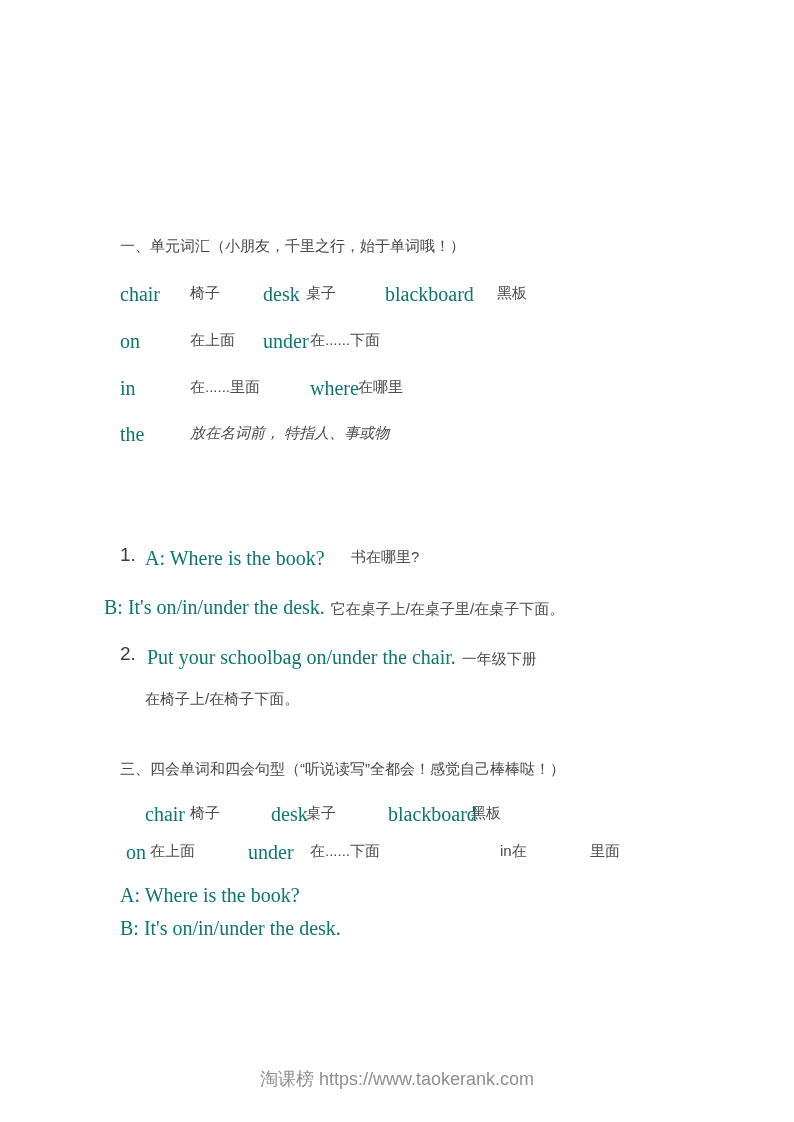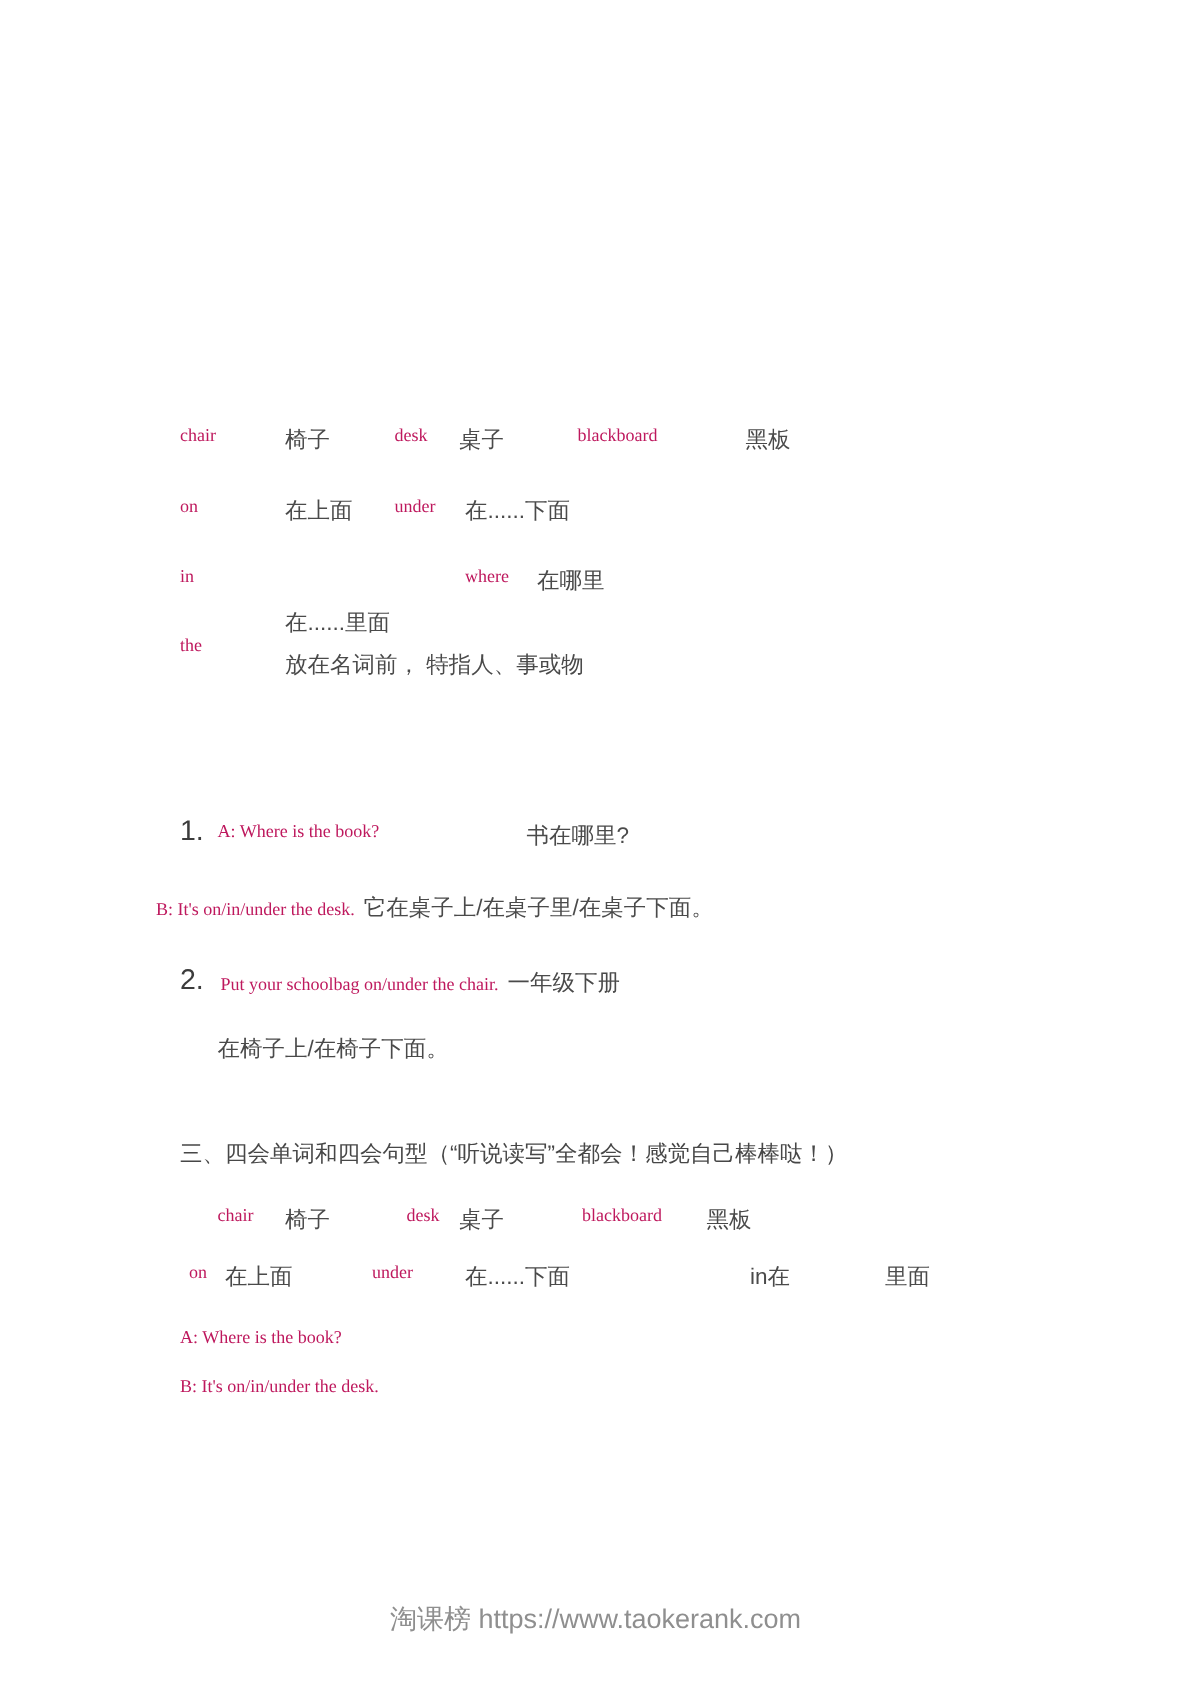--- a/index.html
+++ b/index.html
@@ -32,22 +32,22 @@
   .heading-cn {
     font-size: 15px;
     color: #474747;
   }
   .cn {
     font-size: 15px;
     color: #4a4a4a;
   }
   .en {
     font-family: "Liberation Serif", "DejaVu Serif", serif;
-    font-size: 12px;
-    color: #be185d;
+    font-size: 20px;
+    color: #0f766e;
   }
   .list-num {
     font-size: 19px;
     color: #3c3c3c;
   }
   .inline-gap { display: inline-block; width: 6px; }
   .footer {
     left: 0;
     width: 794px;
     text-align: center;
@@ -55,47 +55,48 @@
     color: #8f8f8f;
   }
 </style>
 </head>
 <body>
 
 <div class="page">
 
 
 
+  <div class="abs heading-cn" style="left:120px; top:237px;">一、单元词汇（小朋友，千里之行，始于单词哦！）</div>
 
   <div>
     <span class="abs en" style="left:120px; top:283px;">chair</span>
     <span class="abs cn" style="left:190px; top:284px;">椅子</span>
     <span class="abs en" style="left:263px; top:283px;">desk</span>
     <span class="abs cn" style="left:306px; top:284px;">桌子</span>
     <span class="abs en" style="left:385px; top:283px;">blackboard</span>
     <span class="abs cn" style="left:497px; top:284px;">黑板</span>
   </div>
 
   <div>
     <span class="abs en" style="left:120px; top:330px;">on</span>
     <span class="abs cn" style="left:190px; top:331px;">在上面</span>
     <span class="abs en" style="left:263px; top:330px;">under</span>
     <span class="abs cn" style="left:310px; top:331px;">在......下面</span>
   </div>
 
   <div>
     <span class="abs en" style="left:120px; top:377px;">in</span>
-    <span class="abs cn" style="left:190px; top:378px;margin-top:28px;">在......里面</span>
+    <span class="abs cn" style="left:190px; top:378px;">在......里面</span>
     <span class="abs en" style="left:310px; top:377px;">where</span>
     <span class="abs cn" style="left:358px; top:378px;">在哪里</span>
   </div>
 
   <div>
     <span class="abs en" style="left:120px; top:423px;">the</span>
-    <span class="abs cn" style="left:190px; top:434px;">放在名词前， 特指人、事或物</span>
+    <span class="abs cn" style="left:190px; top:424px;font-style:italic;">放在名词前， 特指人、事或物</span>
   </div>
 
 
   <div>
     <span class="abs list-num" style="left:120px; top:544px;">1.</span>
     <span class="abs en" style="left:145px; top:547px;">A: Where is the book?</span>
     <span class="abs cn" style="left:351px; top:548px;">书在哪里?</span>
   </div>
 
   <div class="abs" style="left:104px; top:596px;">

